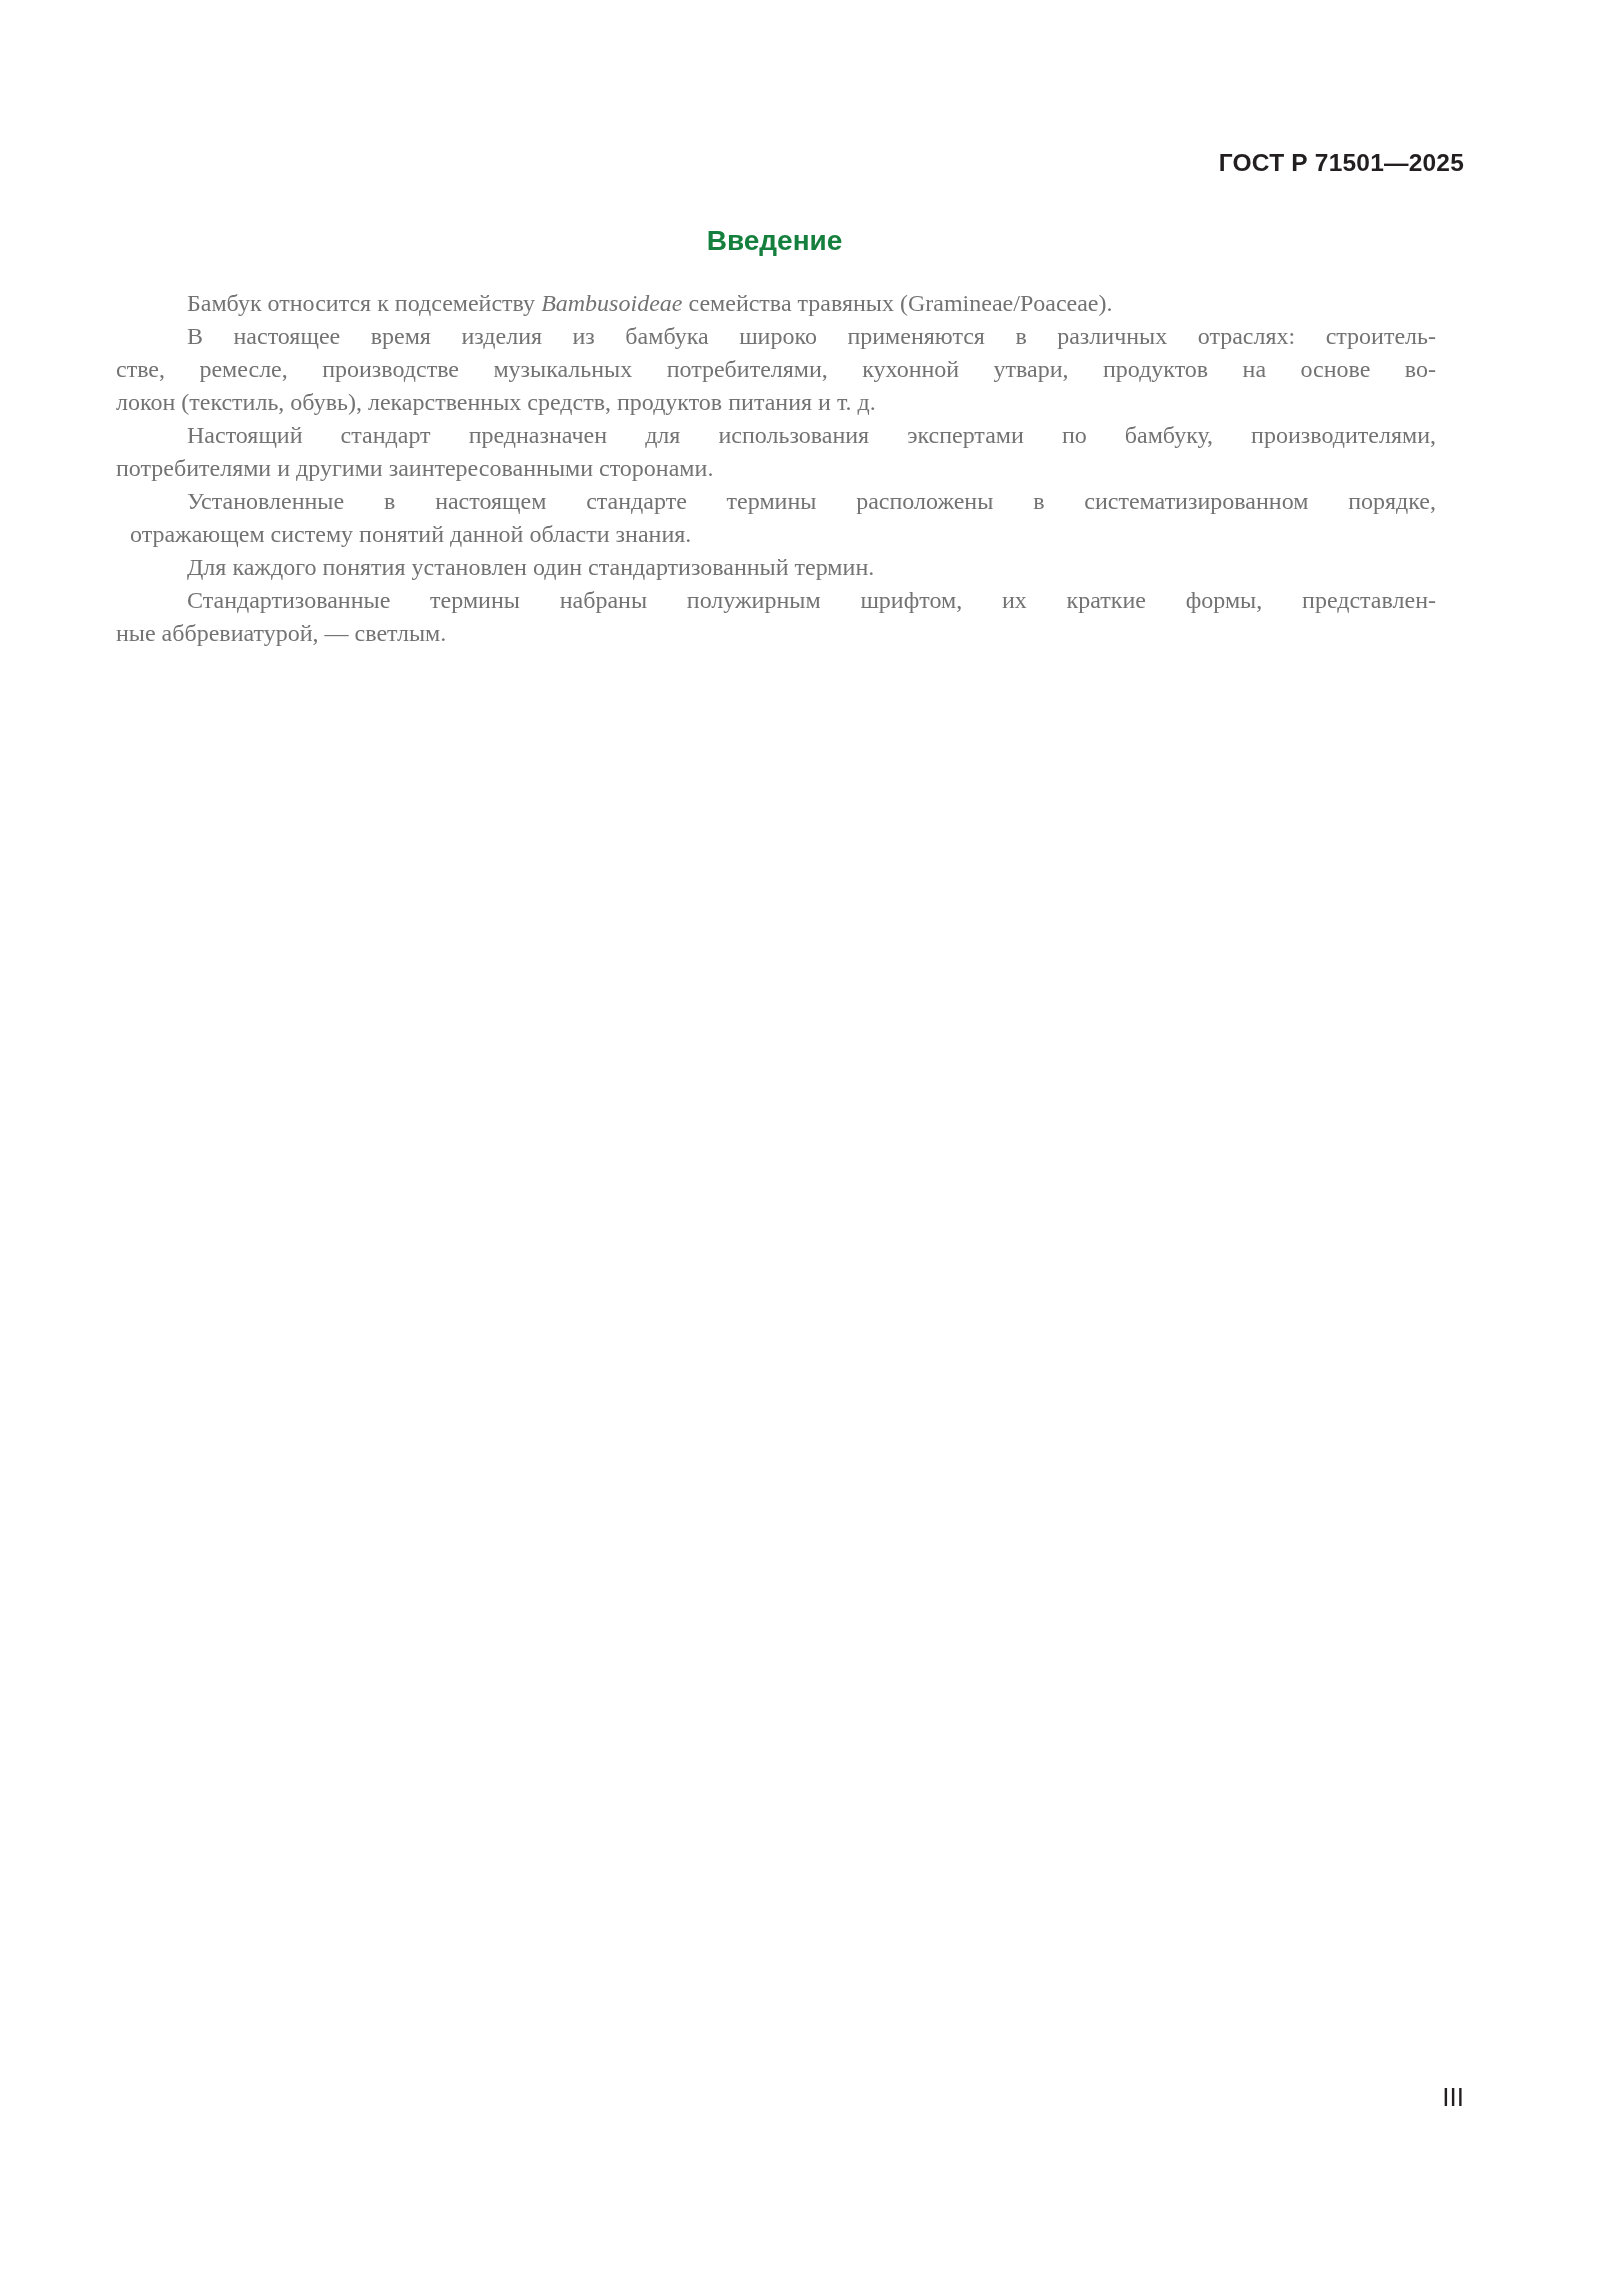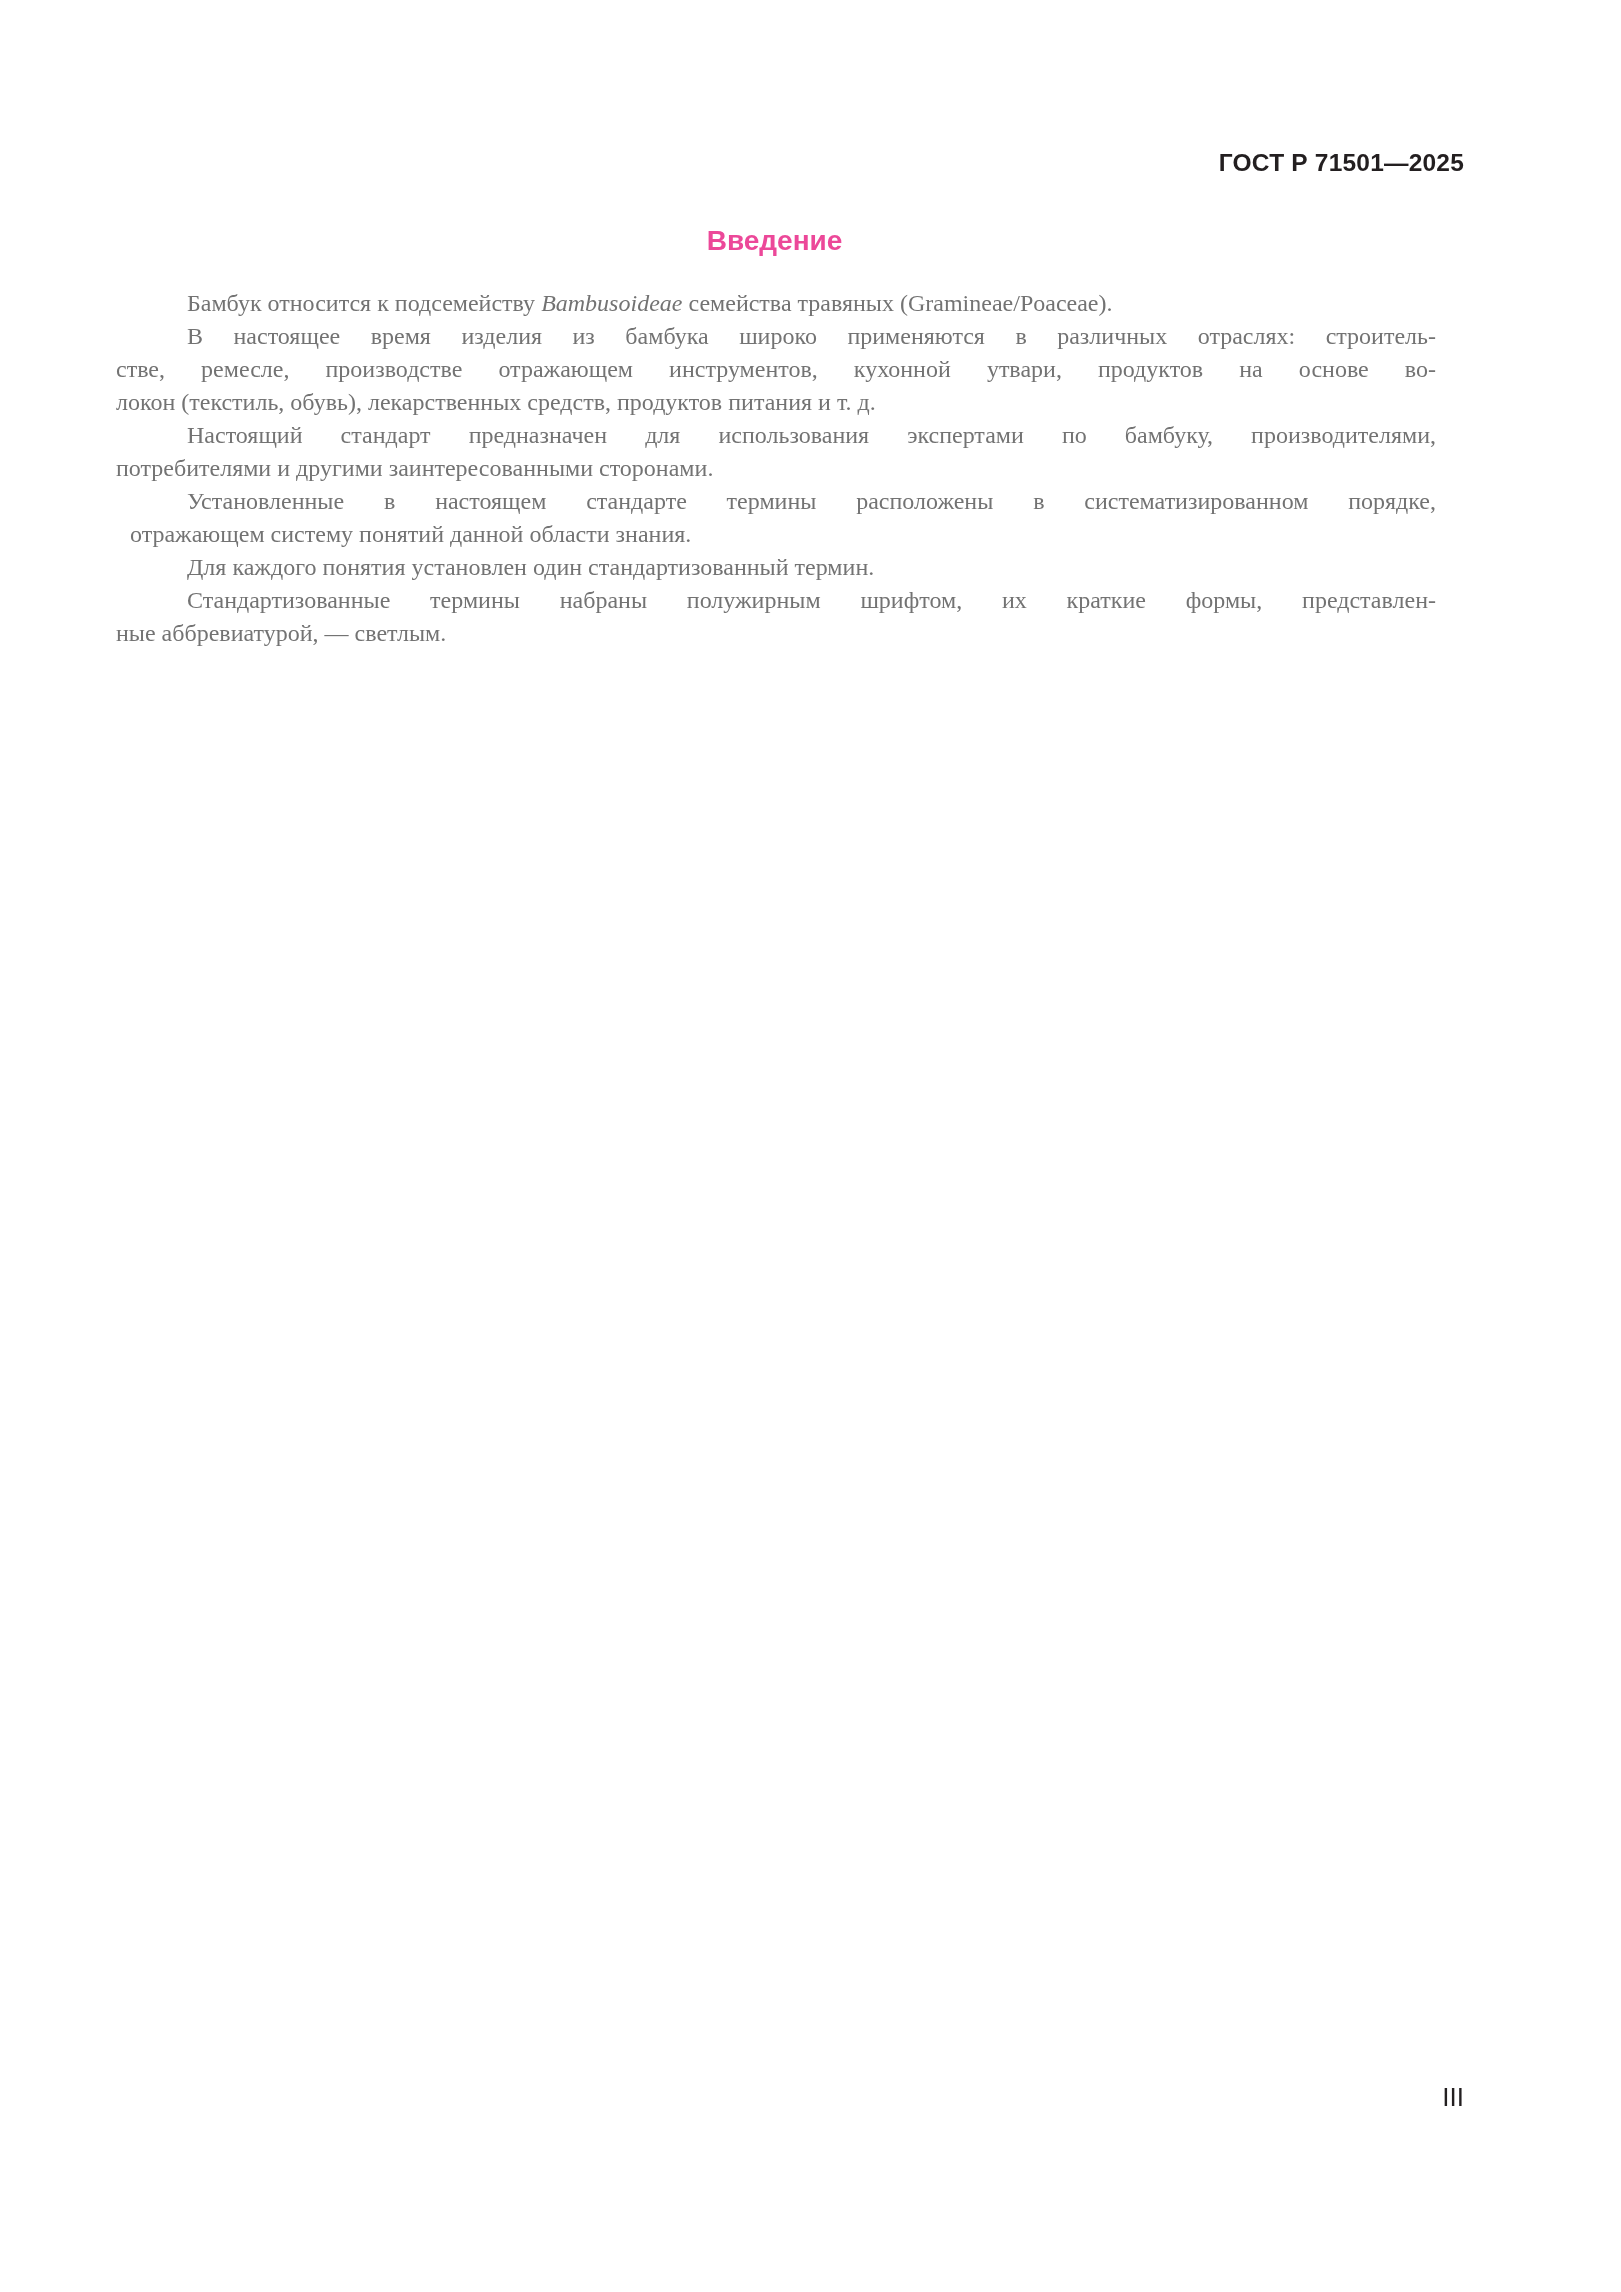--- a/index.html
+++ b/index.html
@@ -34,21 +34,21 @@
       white-space: nowrap;
     }
     .section-title {
       position: absolute;
       top: 225px;
       left: 0;
       width: 1549px;
       text-align: center;
       font-size: 28px;
       font-weight: bold;
-      color: #ec4899;
+      color: #15803d;
     }
     .body-text {
       position: absolute;
       top: 287px;
       left: 116px;
       width: 1320px;
       font-size: 24px;
       line-height: 33px;
       color: #737373;
       transform-origin: left top;
@@ -86,21 +86,21 @@
   <div class="header-code">ГОСТ Р 71501—2025</div>
 
   <h1 class="section-title" style="margin:0;">Введение</h1>
 
   <div class="body-text" id="body-text">
       <div>
         <span class="line indent" style="display: block;"><span>Бамбук относится к подсемейству </span><span class="it">Bambusoideae</span><span> семейства травяных (Gramineae/Poaceae).</span></span>
       </div>
       <div>
         <span class="line justify indent">В настоящее время изделия из бамбука широко применяются в различных отраслях: строитель-</span>
-        <span class="line justify">стве, ремесле, производстве отражающем инструментов, кухонной утвари, продуктов на основе во-</span>
+        <span class="line justify">стве, ремесле, производстве музыкальных потребителями, кухонной утвари, продуктов на основе во-</span>
         <span class="line" style="display: block;">локон (текстиль, обувь), лекарственных средств, продуктов питания и т. д.</span>
       </div>
       <div>
         <span class="line justify indent">Настоящий стандарт предназначен для использования экспертами по бамбуку, производителями,</span>
         <span class="line" style="display: block;">потребителями и другими заинтересованными сторонами.</span>
       </div>
       <div>
         <span class="line justify indent">Установленные в настоящем стандарте термины расположены в систематизированном порядке,</span>
         <span class="line" style="display: block; margin-left: 14px;">отражающем систему понятий данной области знания.</span>
       </div>

